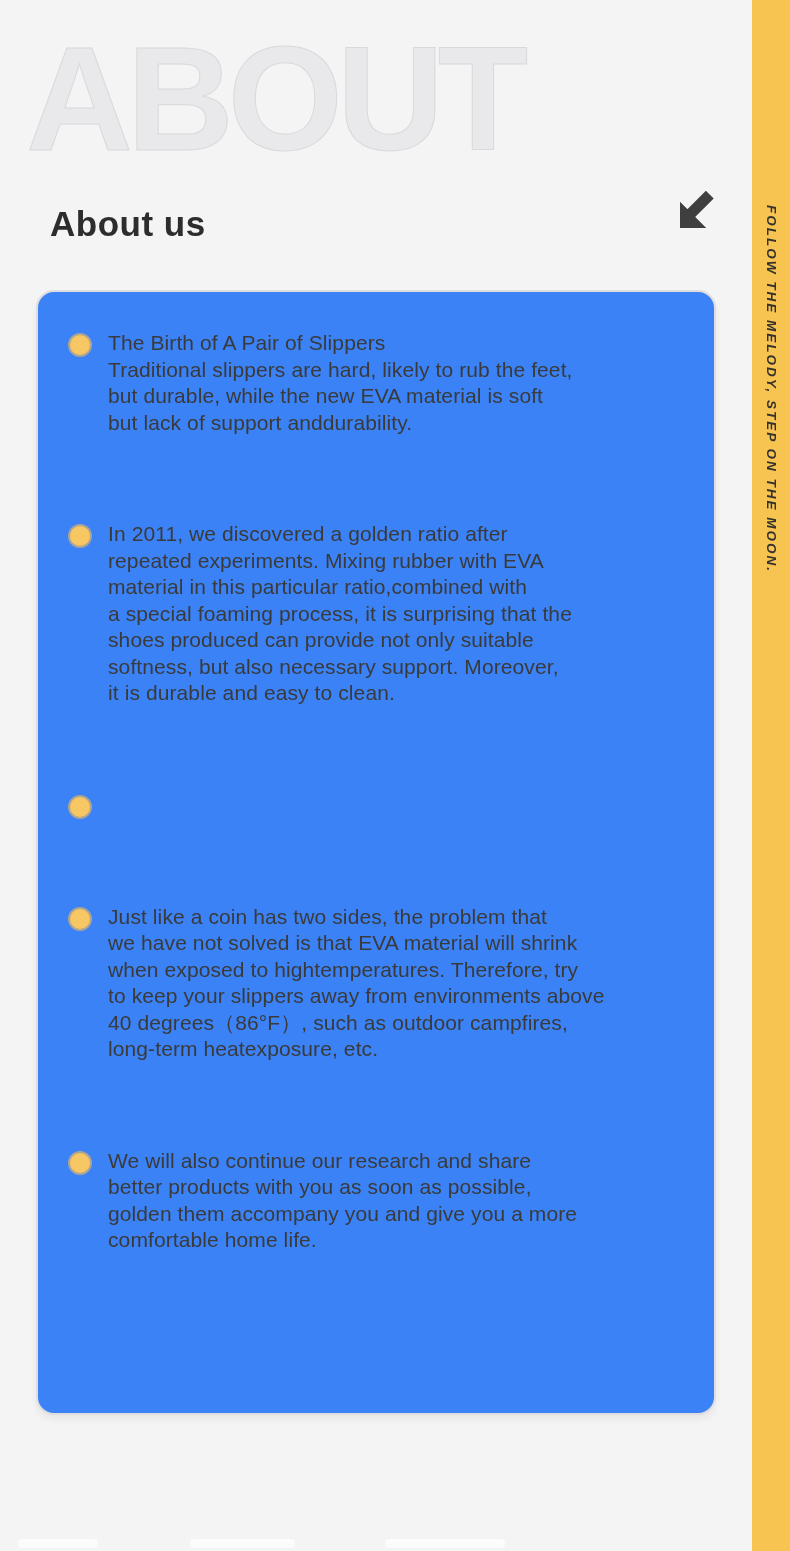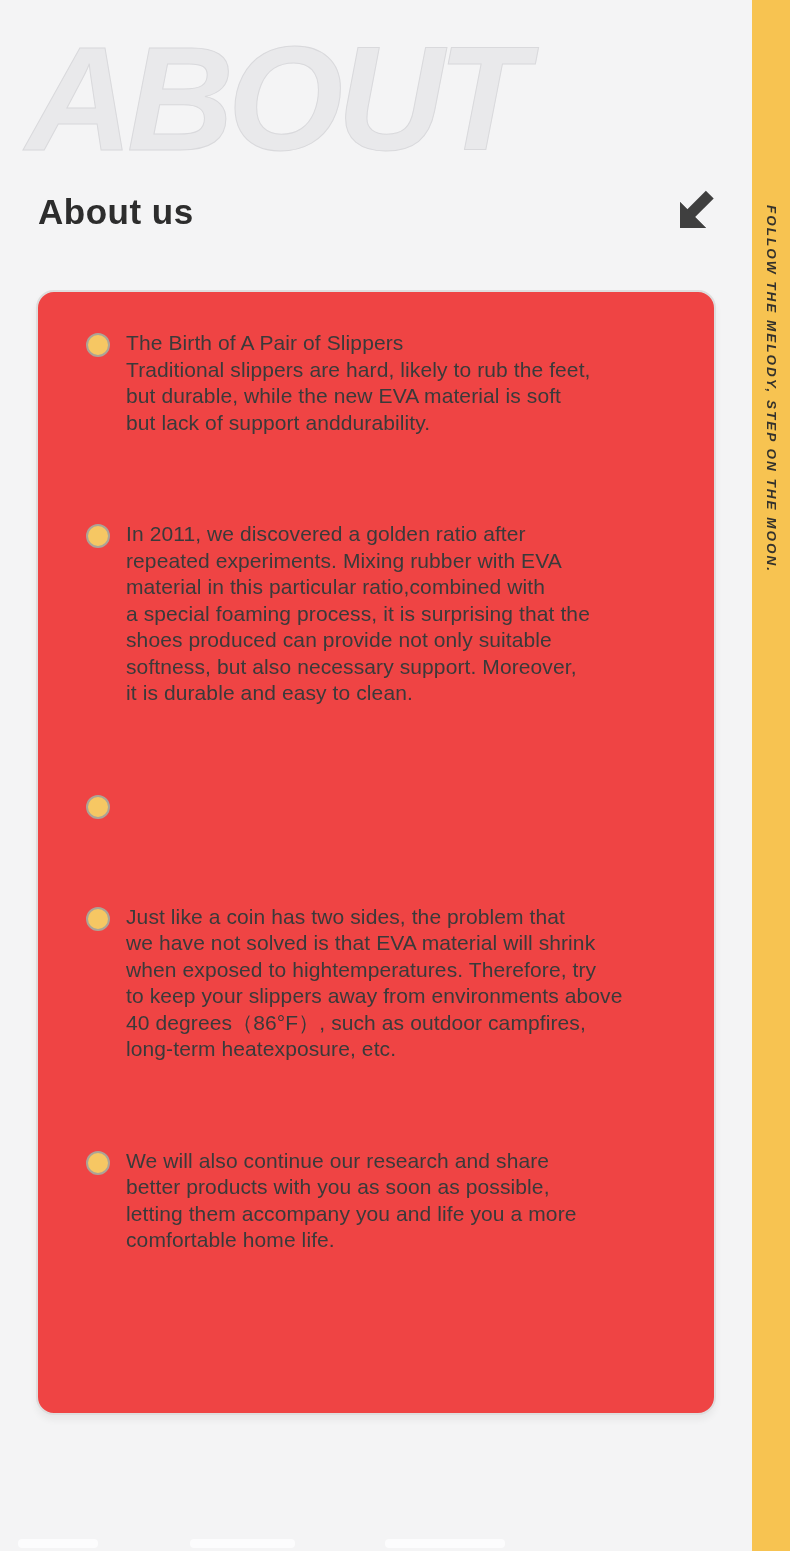--- a/index.html
+++ b/index.html
@@ -12,21 +12,20 @@
     font-family: "Liberation Sans", sans-serif;
   }
 
   
   .watermark {
     position: absolute;
     left: 26px;
     top: 14px;
     font-size: 148px;
     font-weight: bold;
-    font-style: italic;
     letter-spacing: -6px;
     color: #e9e9eb;
     -webkit-text-stroke: 1px #d9d9dc;
     white-space: nowrap;
     user-select: none;
   }
 
   
   .section-title {
     position: absolute;
@@ -71,25 +70,25 @@
   }
 
   
   .card {
     position: absolute;
     left: 36px;
     top: 290px;
     width: 680px;
     height: 1125px;
     box-sizing: border-box;
-    background: #ef4444;
+    background: #3b82f6;
     border: 2px solid #dedede;
     border-radius: 18px;
     box-shadow: 0 5px 7px rgba(0,0,0,0.05);
-    padding: 38px 30px 0 48px;
+    padding: 38px 30px 0 30px;
     overflow: hidden;
   }
 
   .card-item {
     display: flex;
     align-items: flex-start;
     margin-bottom: 85px;
   }
   .bullet {
     flex: 0 0 auto;
@@ -120,21 +119,21 @@
   }
   .bh1 { left: 18px;  width: 80px; }
   .bh2 { left: 190px; width: 105px; }
   .bh3 { left: 385px; width: 120px; }
 </style>
 </head>
 <body>
 
 <div class="watermark">ABOUT</div>
 
-<h1 class="section-title" style="margin:0">About us</h1>
+<h1 class="section-title" style="margin:12px">About us</h1>
 
 <div class="arrow-wrap">
   <svg width="48" height="48" viewBox="0 0 48 48">
     <g fill="#3f3f3f" stroke="none">
       <rect x="16" y="2" width="11" height="34" transform="rotate(45 24 24)"></rect>
       <polygon points="8,14 8,40 34,40 8,14"></polygon>
       <polygon points="8,14 8,40 34,40"></polygon>
     </g>
   </svg>
 </div>
@@ -166,21 +165,21 @@
 we have not solved is that EVA material will shrink
 when exposed to hightemperatures. Therefore, try
 to keep your slippers away from environments above
 40 degrees（86°F）, such as outdoor campfires,
 long-term heatexposure, etc.</div>
   </div>
   <div class="card-item">
     <span class="bullet"></span>
     <div class="item-text">We will also continue our research and share
 better products with you as soon as possible,
-letting them accompany you and life you a more
+golden them accompany you and give you a more
 comfortable home life.</div>
   </div>
 </div>
 
 <div class="ribbon">
   <span class="ribbon-text">FOLLOW THE MELODY, STEP ON THE MOON.</span>
 </div>
 
 <div class="bottom-hint bh1"></div>
 <div class="bottom-hint bh2"></div>

